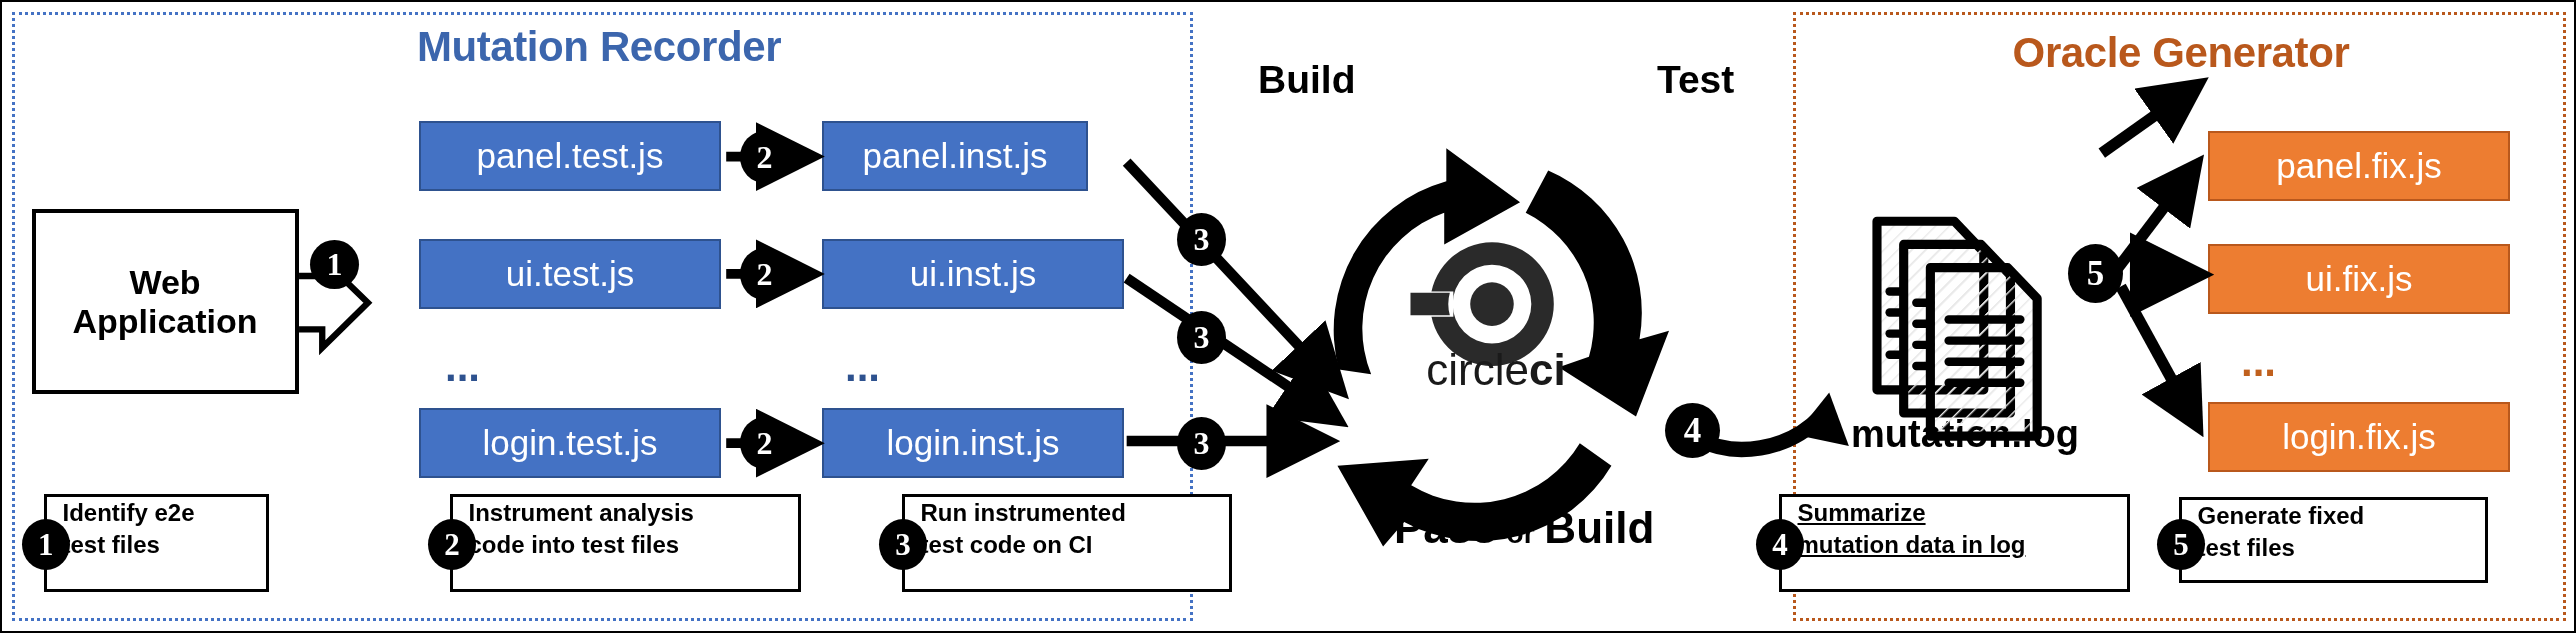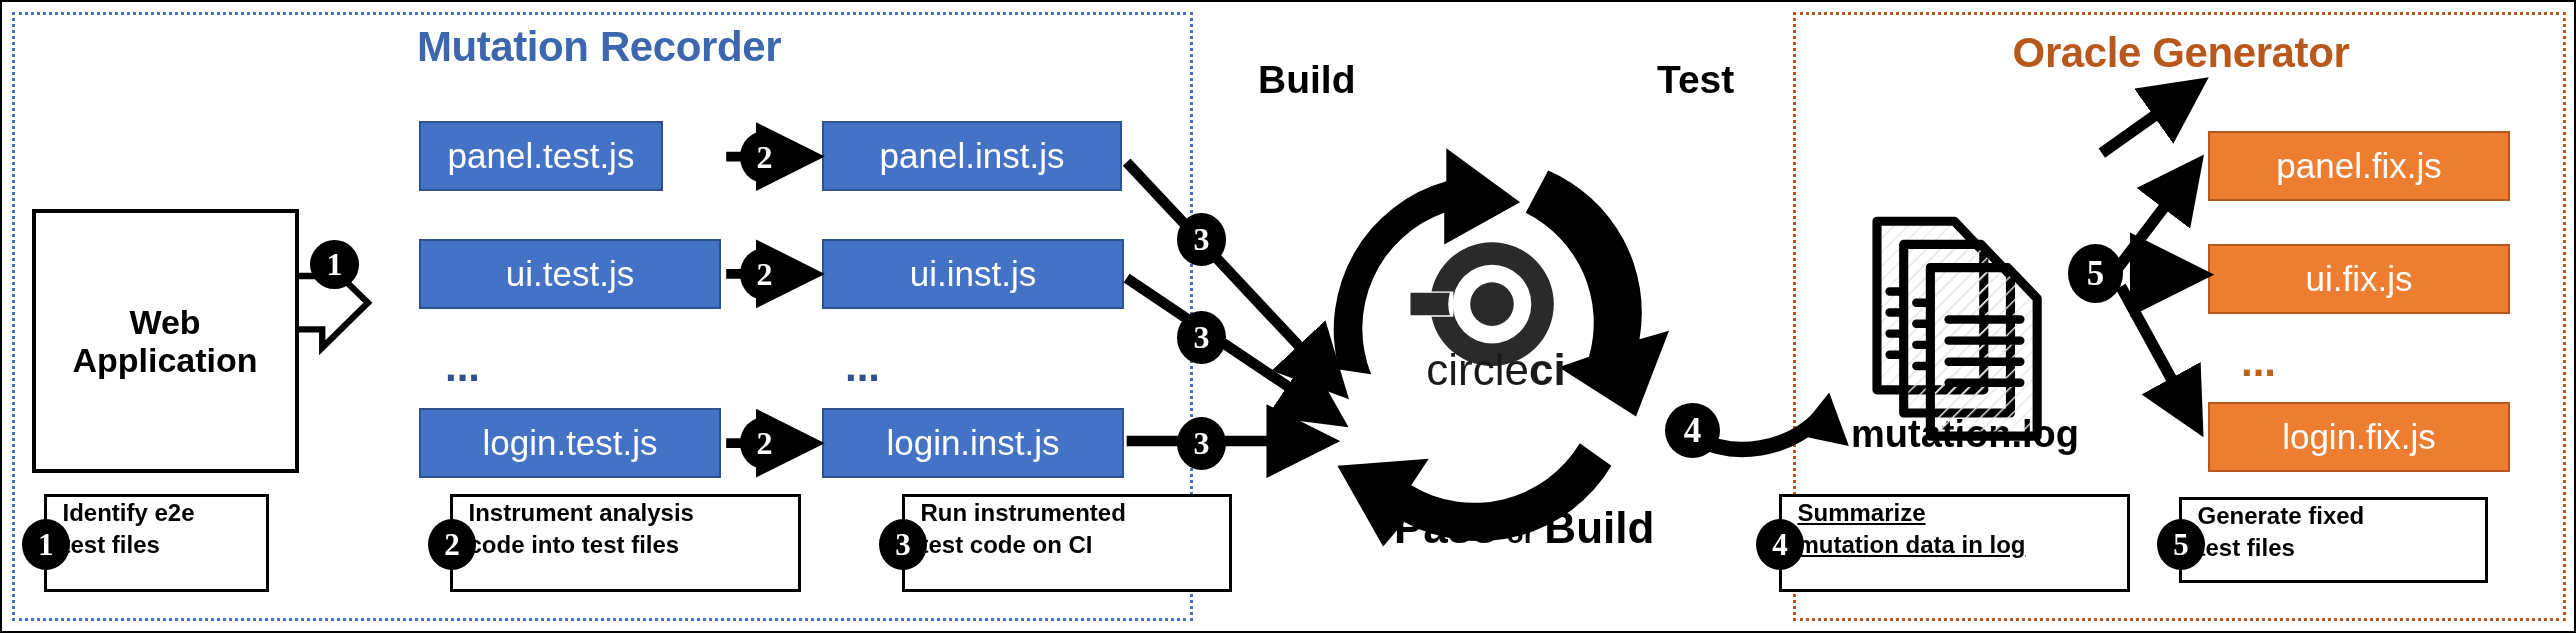--- a/index.html
+++ b/index.html
@@ -61,37 +61,37 @@
 <body>
 
 <div id="root">
 
   <div class="panel blue" style="left:9.8px;top:9.8px;width:1181px;height:609px;"></div>
   <div class="panel-title blue" style="left:365px;top:21px;width:464px;">Mutation Recorder</div>
 
   <div class="panel orange" style="left:1791px;top:9.8px;width:773px;height:609px;"></div>
   <div class="panel-title orange" style="left:1898px;top:27px;width:562px;">Oracle Generator</div>
 
-  <div class="webapp" style="left:29.5px;top:207px;width:267px;height:264px;">
+  <div class="webapp" style="left:29.5px;top:207px;width:267px;height:185px;">
     <span>Web</span>
     <span>Application</span>
   </div>
 
-  <div class="fbox blue" style="left:417px;top:119px;width:244px;height:70px;">
+  <div class="fbox blue" style="left:417px;top:119px;width:302px;height:70px;">
     <span>panel.test.js</span>
   </div>
   <div class="fbox blue" style="left:417px;top:237px;width:302px;height:70px;">
     <span>ui.test.js</span>
   </div>
   <div class="fbox blue" style="left:417px;top:406px;width:302px;height:70px;">
     <span>login.test.js</span>
   </div>
   <div class="dots blue" style="left:443px;top:344px;">...</div>
 
-  <div class="fbox blue" style="left:820px;top:119px;width:300px;height:70px;">
+  <div class="fbox blue" style="left:820px;top:119px;width:266px;height:70px;">
     <span>panel.inst.js</span>
   </div>
   <div class="fbox blue" style="left:820px;top:237px;width:302px;height:70px;">
     <span>ui.inst.js</span>
   </div>
   <div class="fbox blue" style="left:820px;top:406px;width:302px;height:70px;">
     <span>login.inst.js</span>
   </div>
   <div class="dots blue" style="left:843px;top:344px;">...</div>
 

